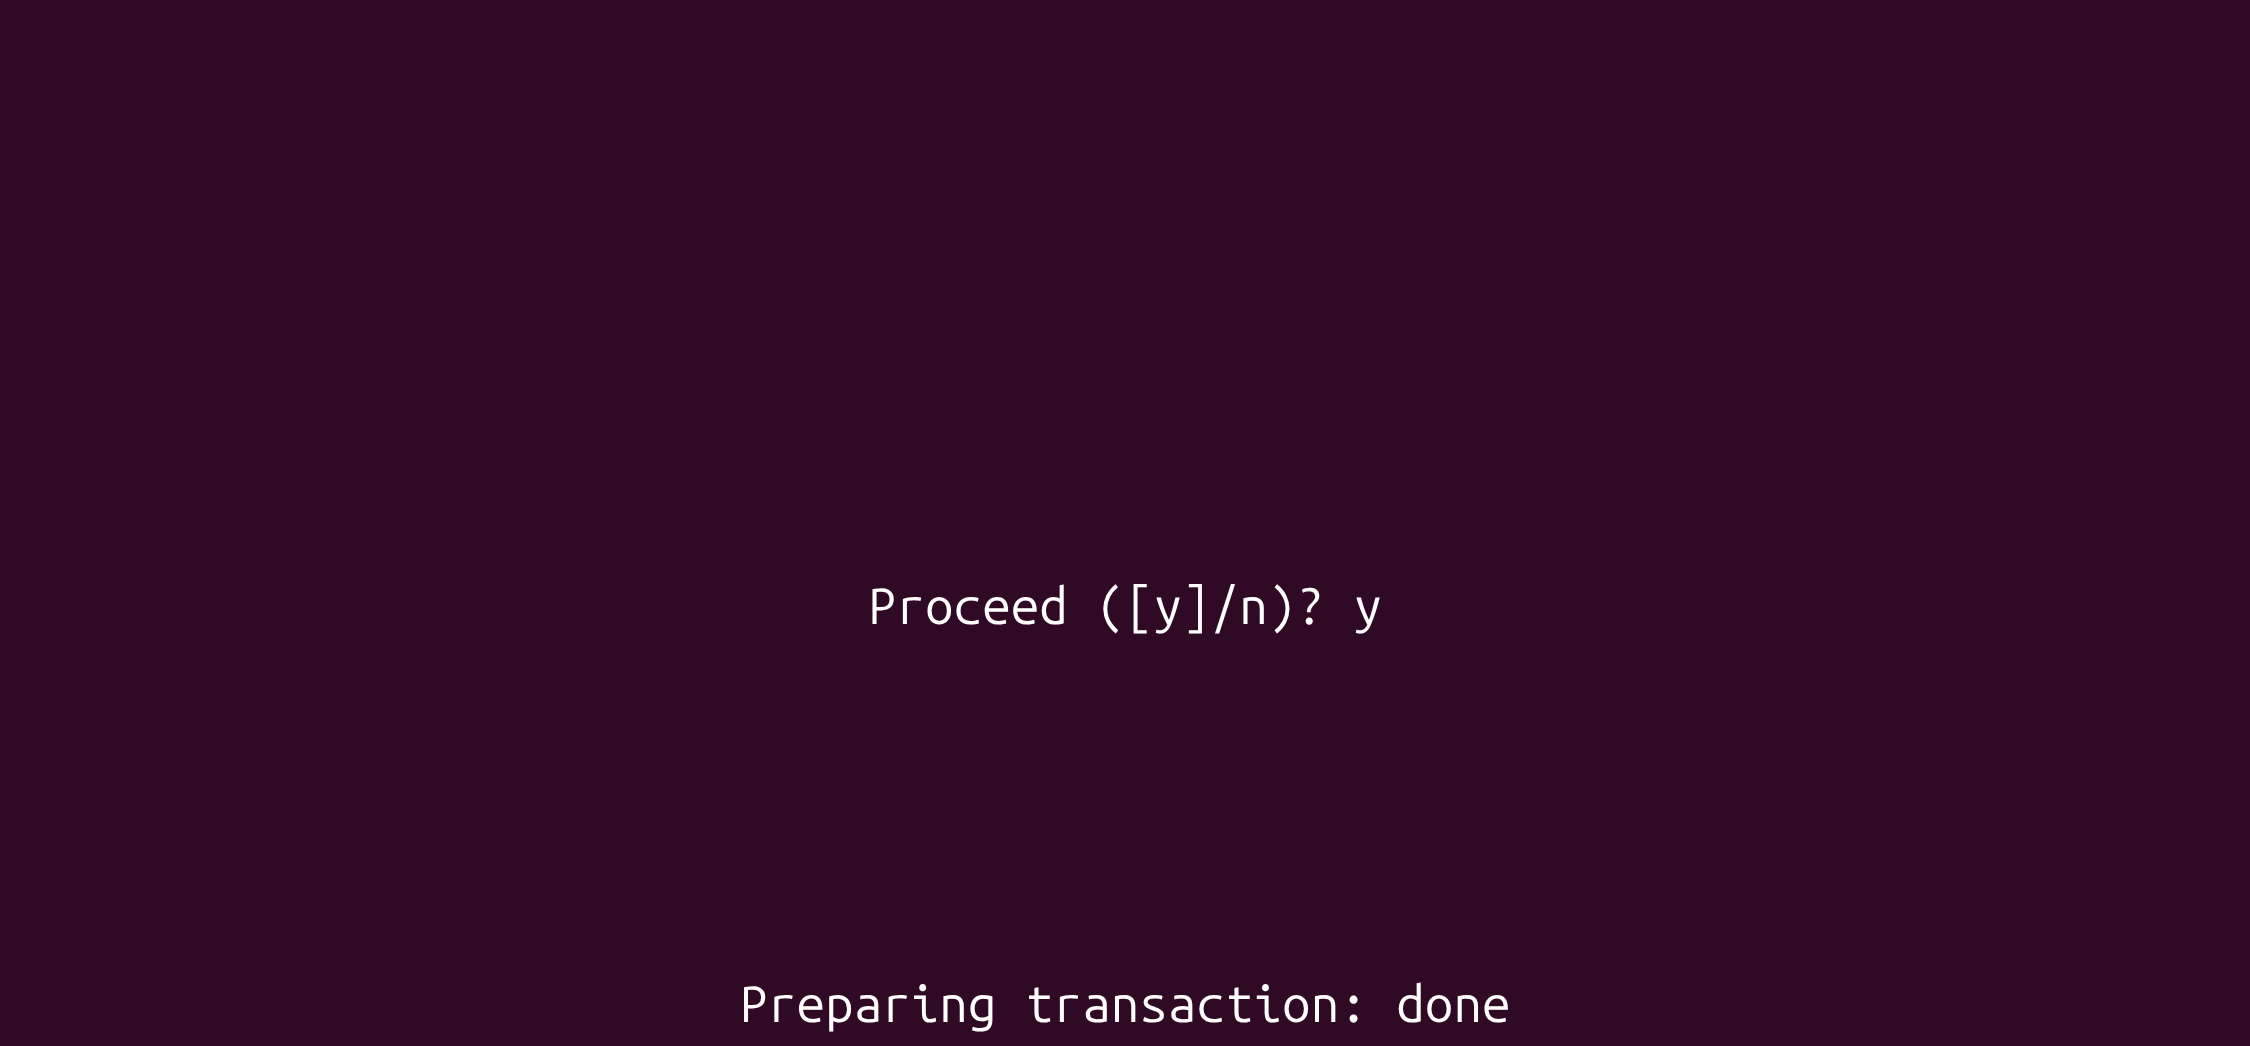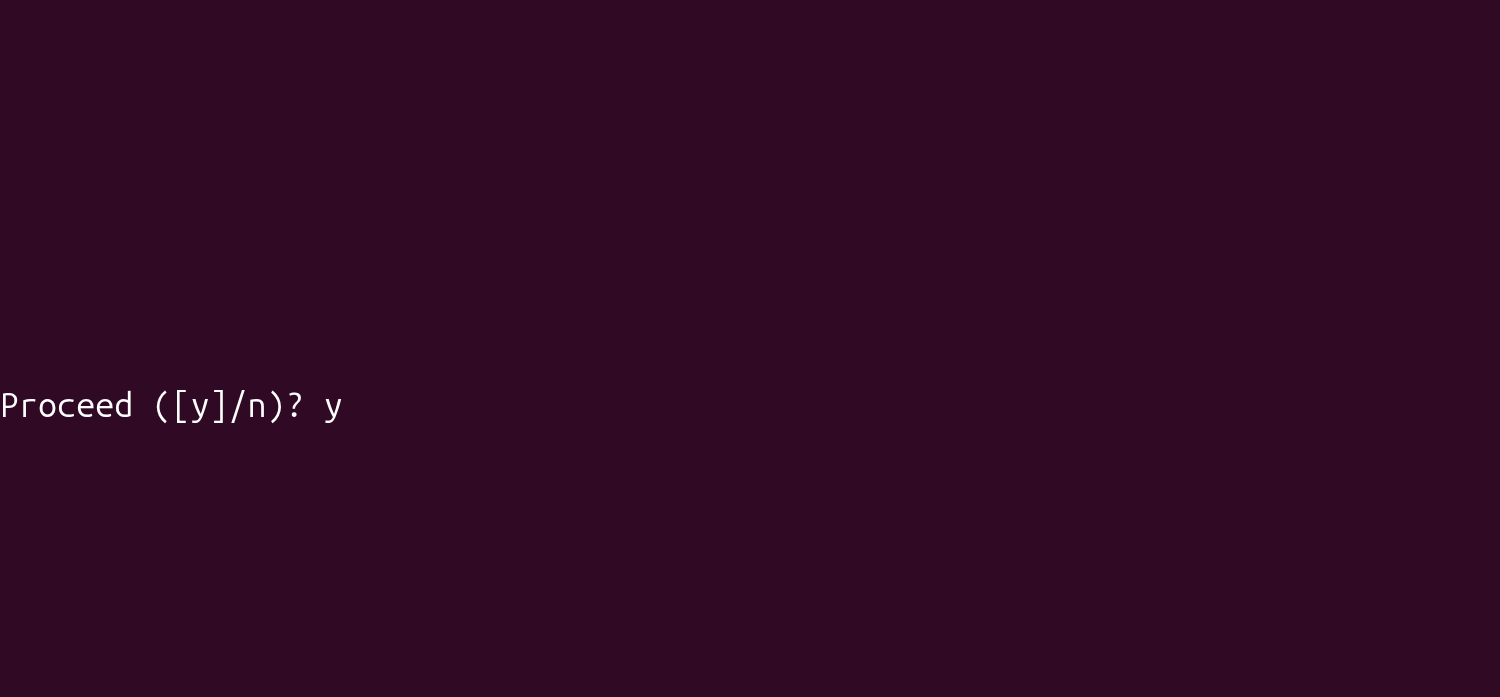--- a/index.html
+++ b/index.html
@@ -19,31 +19,33 @@
       overflow: hidden;
       white-space: pre;
     }
     .terminal {
       padding: 0;
       padding-top: 28px;
     }
     .line {
       display: block;
       min-height: 1.3em;
+      text-align: center;
     }
   </style>
 </head>
 <body>
 
 
 
 <div class="terminal">
   <div>
     <span class="line">Proceed ([y]/n)? y</span>
     <span class="line"></span>
+    <span class="line">Preparing transaction: done</span>
     
     
     
     
     
     
     
     
     
     

